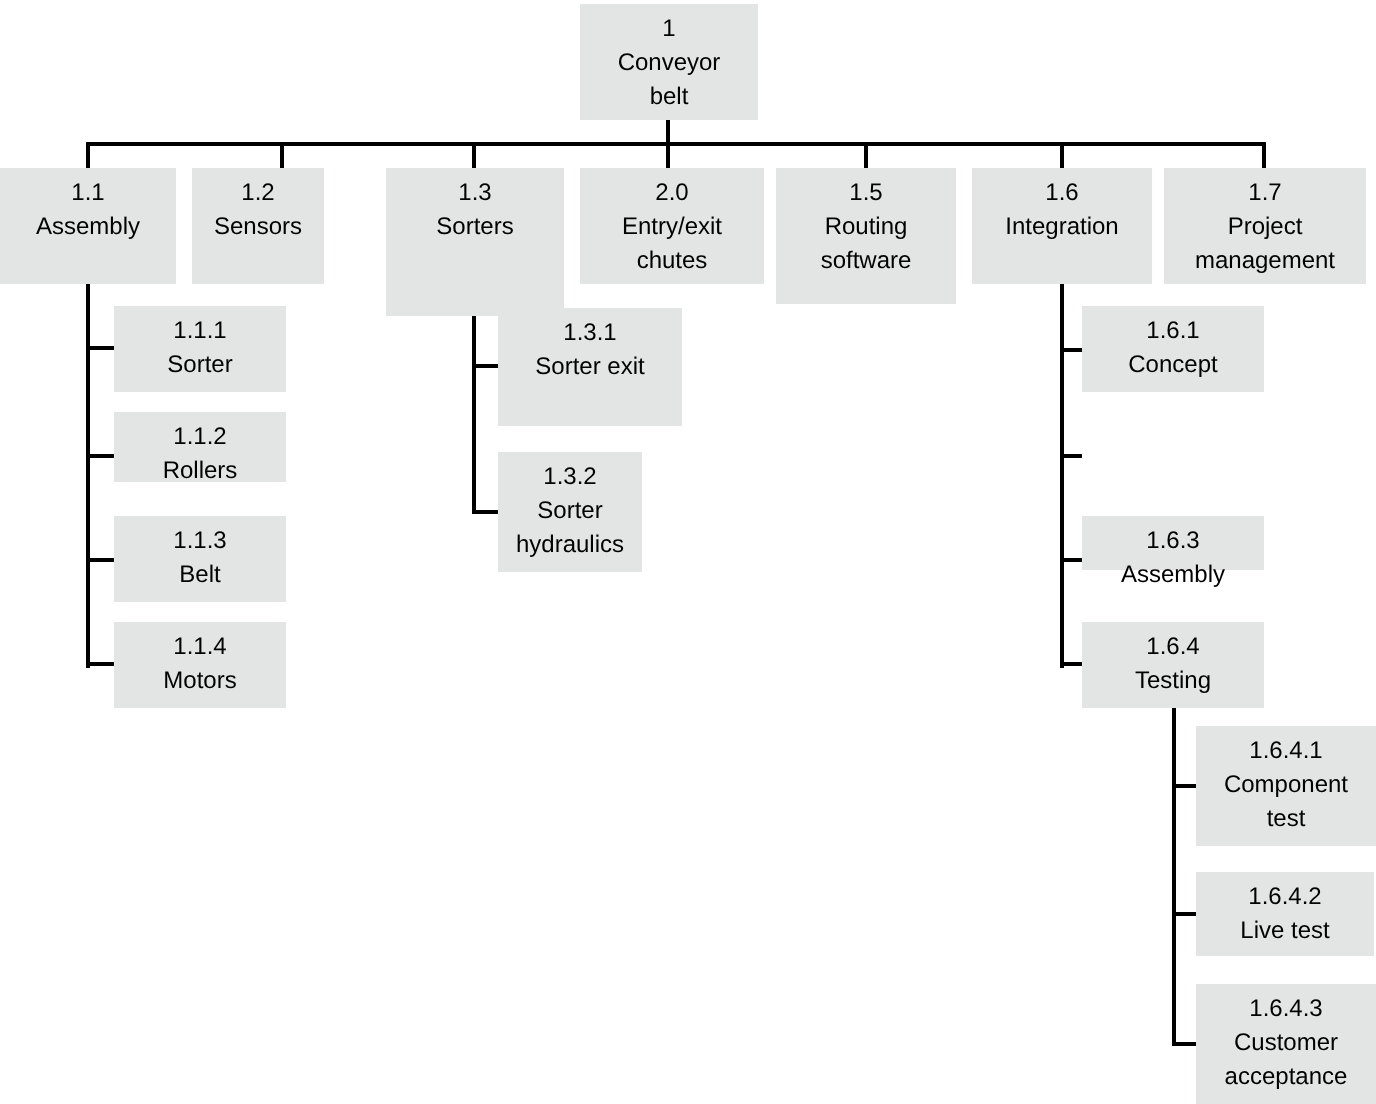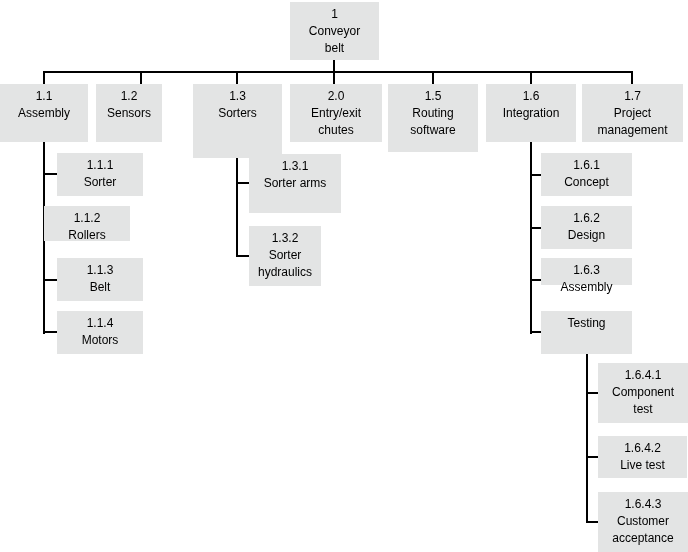--- a/index.html
+++ b/index.html
@@ -89,56 +89,53 @@
   <div class="node" style="left:582px;top:84px;width:101px;height:58px">
     <span class="nid">1.7</span>
     <span class="nlabel">Project
 management</span>
   </div>
 
   <div class="node" style="left:57px;top:153px;width:86px;height:43px">
     <span class="nid">1.1.1</span>
     <span class="nlabel">Sorter</span>
   </div>
-  <div class="node" style="left:44px;top:206px;width:86px;height:35px">
+  <div class="node" style="left:57px;top:206px;width:86px;height:35px">
     <span class="nid">1.1.2</span>
     <span class="nlabel">Rollers</span>
   </div>
   <div class="node" style="left:57px;top:258px;width:86px;height:43px">
     <span class="nid">1.1.3</span>
     <span class="nlabel">Belt</span>
   </div>
   <div class="node" style="left:57px;top:311px;width:86px;height:43px">
     <span class="nid">1.1.4</span>
     <span class="nlabel">Motors</span>
   </div>
 
   <div class="node" style="left:249px;top:154px;width:92px;height:59px">
     <span class="nid">1.3.1</span>
-    <span class="nlabel">Sorter arms</span>
+    <span class="nlabel">Sorter exit</span>
   </div>
   <div class="node" style="left:249px;top:226px;width:72px;height:60px">
     <span class="nid">1.3.2</span>
     <span class="nlabel">Sorter
 hydraulics</span>
   </div>
 
   <div class="node" style="left:541px;top:153px;width:91px;height:43px">
     <span class="nid">1.6.1</span>
     <span class="nlabel">Concept</span>
   </div>
-  <div class="node" style="left:541px;top:206px;width:91px;height:43px">
-    <span class="nid">1.6.2</span>
-    <span class="nlabel">Design</span>
-  </div>
   <div class="node" style="left:541px;top:258px;width:91px;height:27px">
     <span class="nid">1.6.3</span>
     <span class="nlabel">Assembly</span>
   </div>
   <div class="node" style="left:541px;top:311px;width:91px;height:43px">
+    <span class="nid">1.6.4</span>
     <span class="nlabel">Testing</span>
   </div>
 
   <div class="node" style="left:598px;top:363px;width:90px;height:60px">
     <span class="nid">1.6.4.1</span>
     <span class="nlabel">Component
 test</span>
   </div>
   <div class="node" style="left:598px;top:436px;width:89px;height:42px">
     <span class="nid">1.6.4.2</span>

